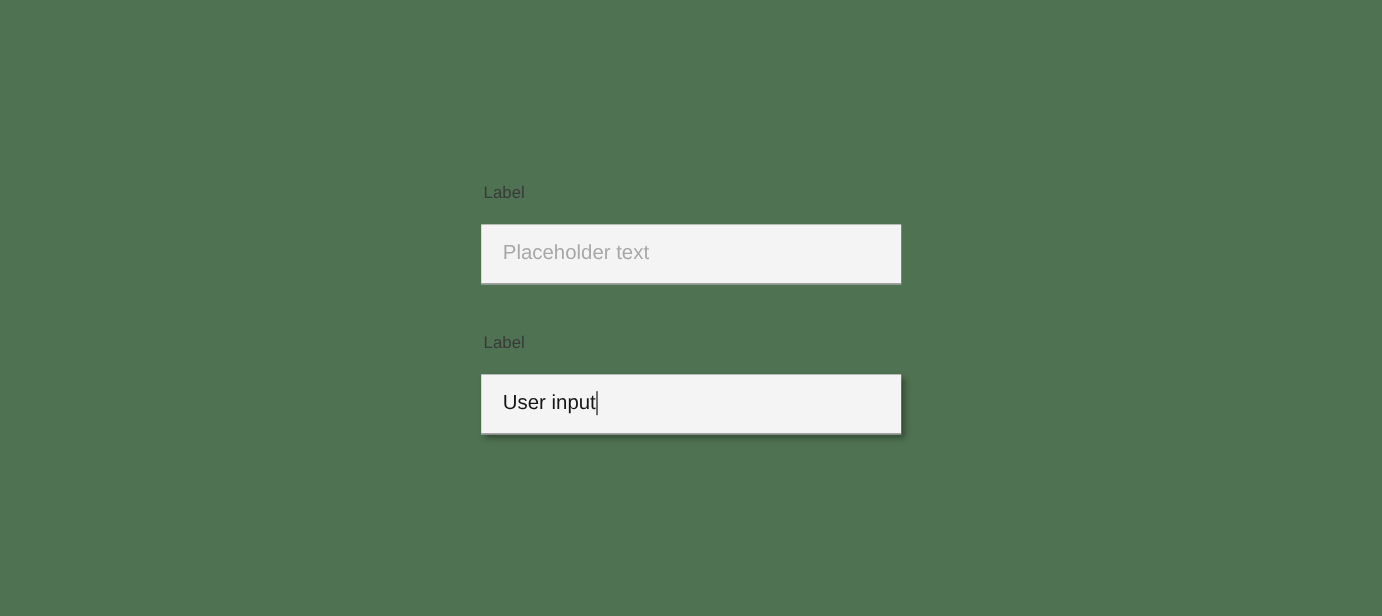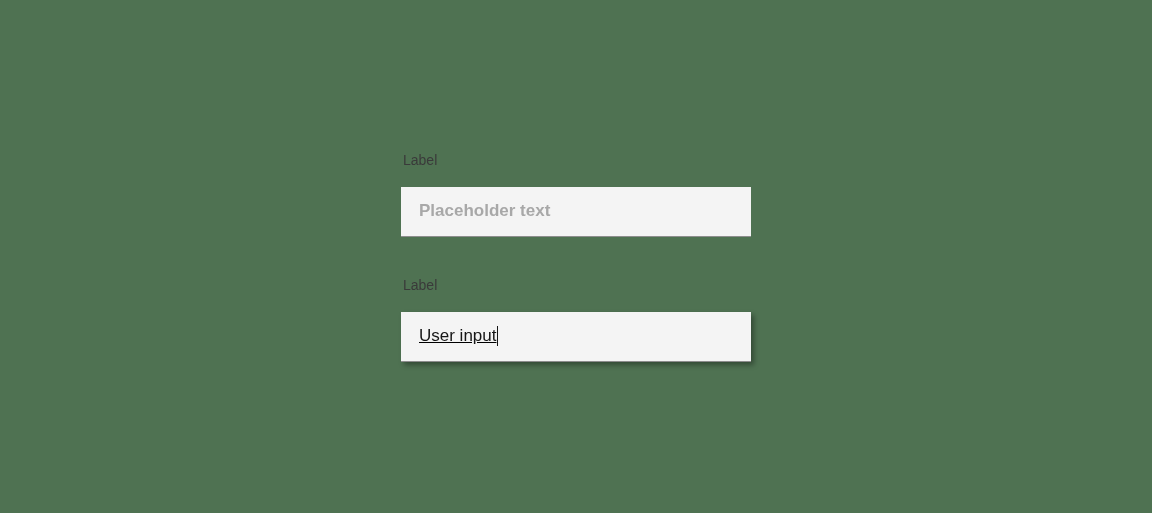--- a/index.html
+++ b/index.html
@@ -37,41 +37,39 @@
       width: 350px;
       height: 50px;
       background-color: #f4f4f4;
       border: none;
       padding: 0 18px;
       font-size: 17px;
       font-family: inherit;
       color: #161616;
       outline: none;
       border-bottom: 1px solid #8d8d8d;
-      font-weight: bold;
     }
     
     .text-input::placeholder {
       color: #a8a8a8;
     }
     
     .input-wrapper {
       position: relative;
       width: 350px;
       height: 50px;
       background-color: #f4f4f4;
       border-bottom: 1px solid #8d8d8d;
       display: flex;
       align-items: center;
       padding: 0 18px;
     }
     
     .input-wrapper.focused {
       box-shadow: 3px 3px 5px rgba(0,0,0,0.35);
-      text-decoration: underline;
     }
     
     .input-text {
       font-size: 17px;
       color: #161616;
     }
     
     .cursor {
       display: inline-block;
       width: 1px;

